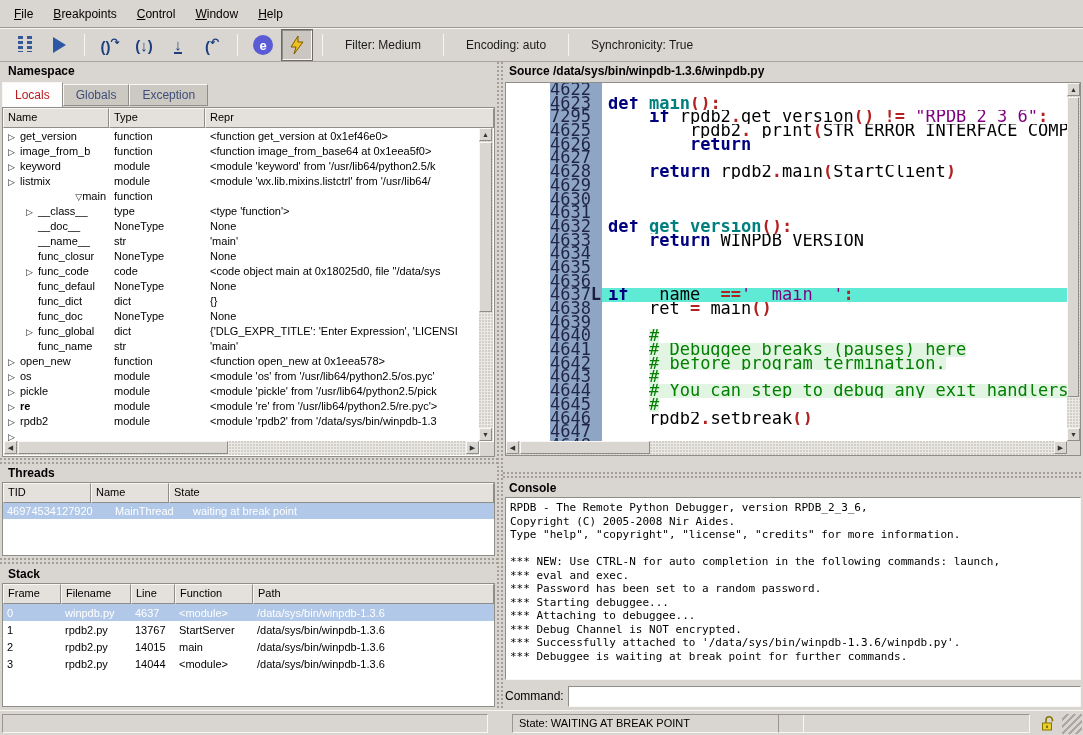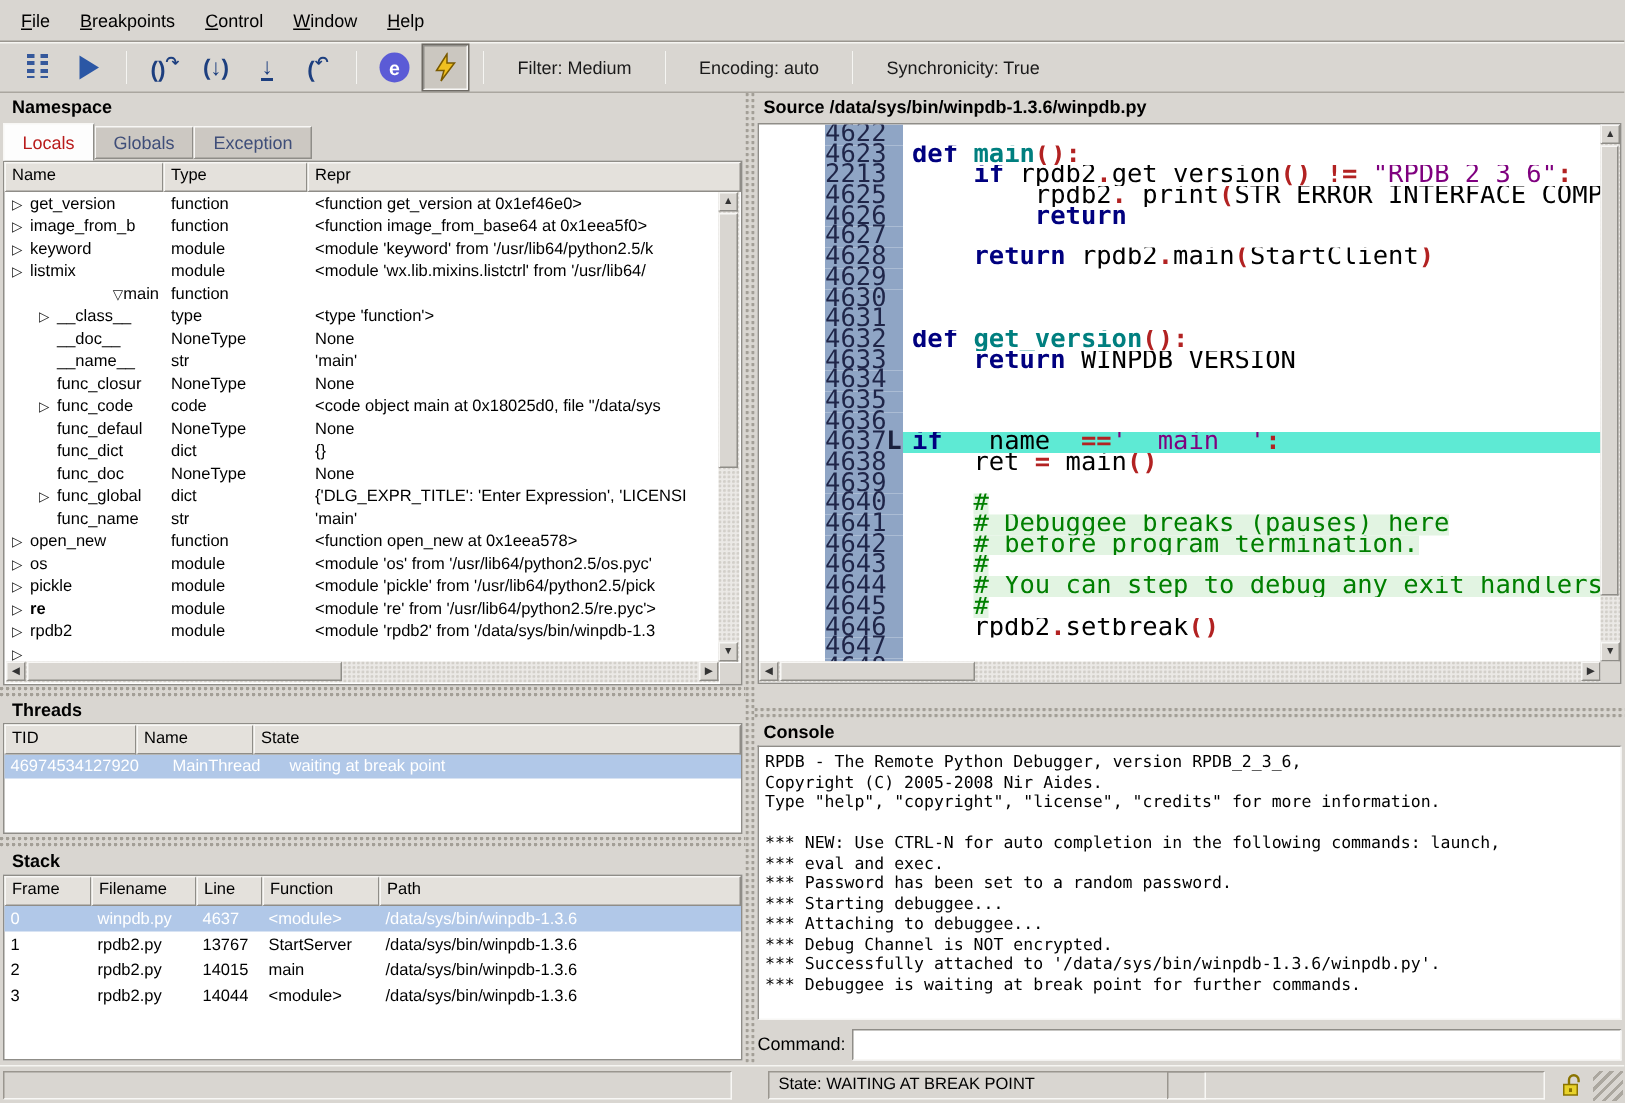--- a/index.html
+++ b/index.html
@@ -366,21 +366,21 @@
 </div>
 
 <div id="vsash" class="abs sash"></div>
 
 <div id="source-panel" class="abs">
   <div id="source-title" class="abs panel-title">Source /data/sys/bin/winpdb-1.3.6/winpdb.py</div>
   <div id="src-box">
     <div id="src-lines">
         <div class="src-line"><span class="gut">4622</span><span class="code"></span></div>
         <div class="src-line"><span class="gut">4623</span><span class="code"><span class="c-kw">def </span><span class="c-fn">main</span><span class="c-op">():</span></span></div>
-        <div class="src-line"><span class="gut">2213</span><span class="code"><span>    </span><span class="c-kw">if</span><span> rpdb2</span><span class="c-op">.</span><span>get_version</span><span class="c-op">()</span><span> </span><span class="c-op">!=</span><span> </span><span class="c-str">"RPDB_2_3_6"</span><span class="c-op">:</span></span></div>
+        <div class="src-line"><span class="gut">7295</span><span class="code"><span>    </span><span class="c-kw">if</span><span> rpdb2</span><span class="c-op">.</span><span>get_version</span><span class="c-op">()</span><span> </span><span class="c-op">!=</span><span> </span><span class="c-str">"RPDB_2_3_6"</span><span class="c-op">:</span></span></div>
         <div class="src-line"><span class="gut">4625</span><span class="code"><span>        rpdb2</span><span class="c-op">.</span><span>_print</span><span class="c-op">(</span><span>STR_ERROR_INTERFACE_COMPATIBILITY </span><span class="c-op">%</span><span> </span><span class="c-op">(</span><span class="c-str">"RPDB_2_3_6"</span><span class="c-op">,</span><span> rpdb2</span><span class="c-op">.</span></span></div>
         <div class="src-line"><span class="gut">4626</span><span class="code"><span>        </span><span class="c-kw">return</span></span></div>
         <div class="src-line"><span class="gut">4627</span><span class="code"></span></div>
         <div class="src-line"><span class="gut">4628</span><span class="code"><span>    </span><span class="c-kw">return</span><span> rpdb2</span><span class="c-op">.</span><span>main</span><span class="c-op">(</span><span>StartClient</span><span class="c-op">)</span></span></div>
         <div class="src-line"><span class="gut">4629</span><span class="code"></span></div>
         <div class="src-line"><span class="gut">4630</span><span class="code"></span></div>
         <div class="src-line"><span class="gut">4631</span><span class="code"></span></div>
         <div class="src-line"><span class="gut">4632</span><span class="code"><span class="c-kw">def </span><span class="c-fn">get_version</span><span class="c-op">():</span></span></div>
         <div class="src-line"><span class="gut">4633</span><span class="code"><span>    </span><span class="c-kw">return</span><span> WINPDB_VERSION</span></span></div>
         <div class="src-line"><span class="gut">4634</span><span class="code"></span></div>

